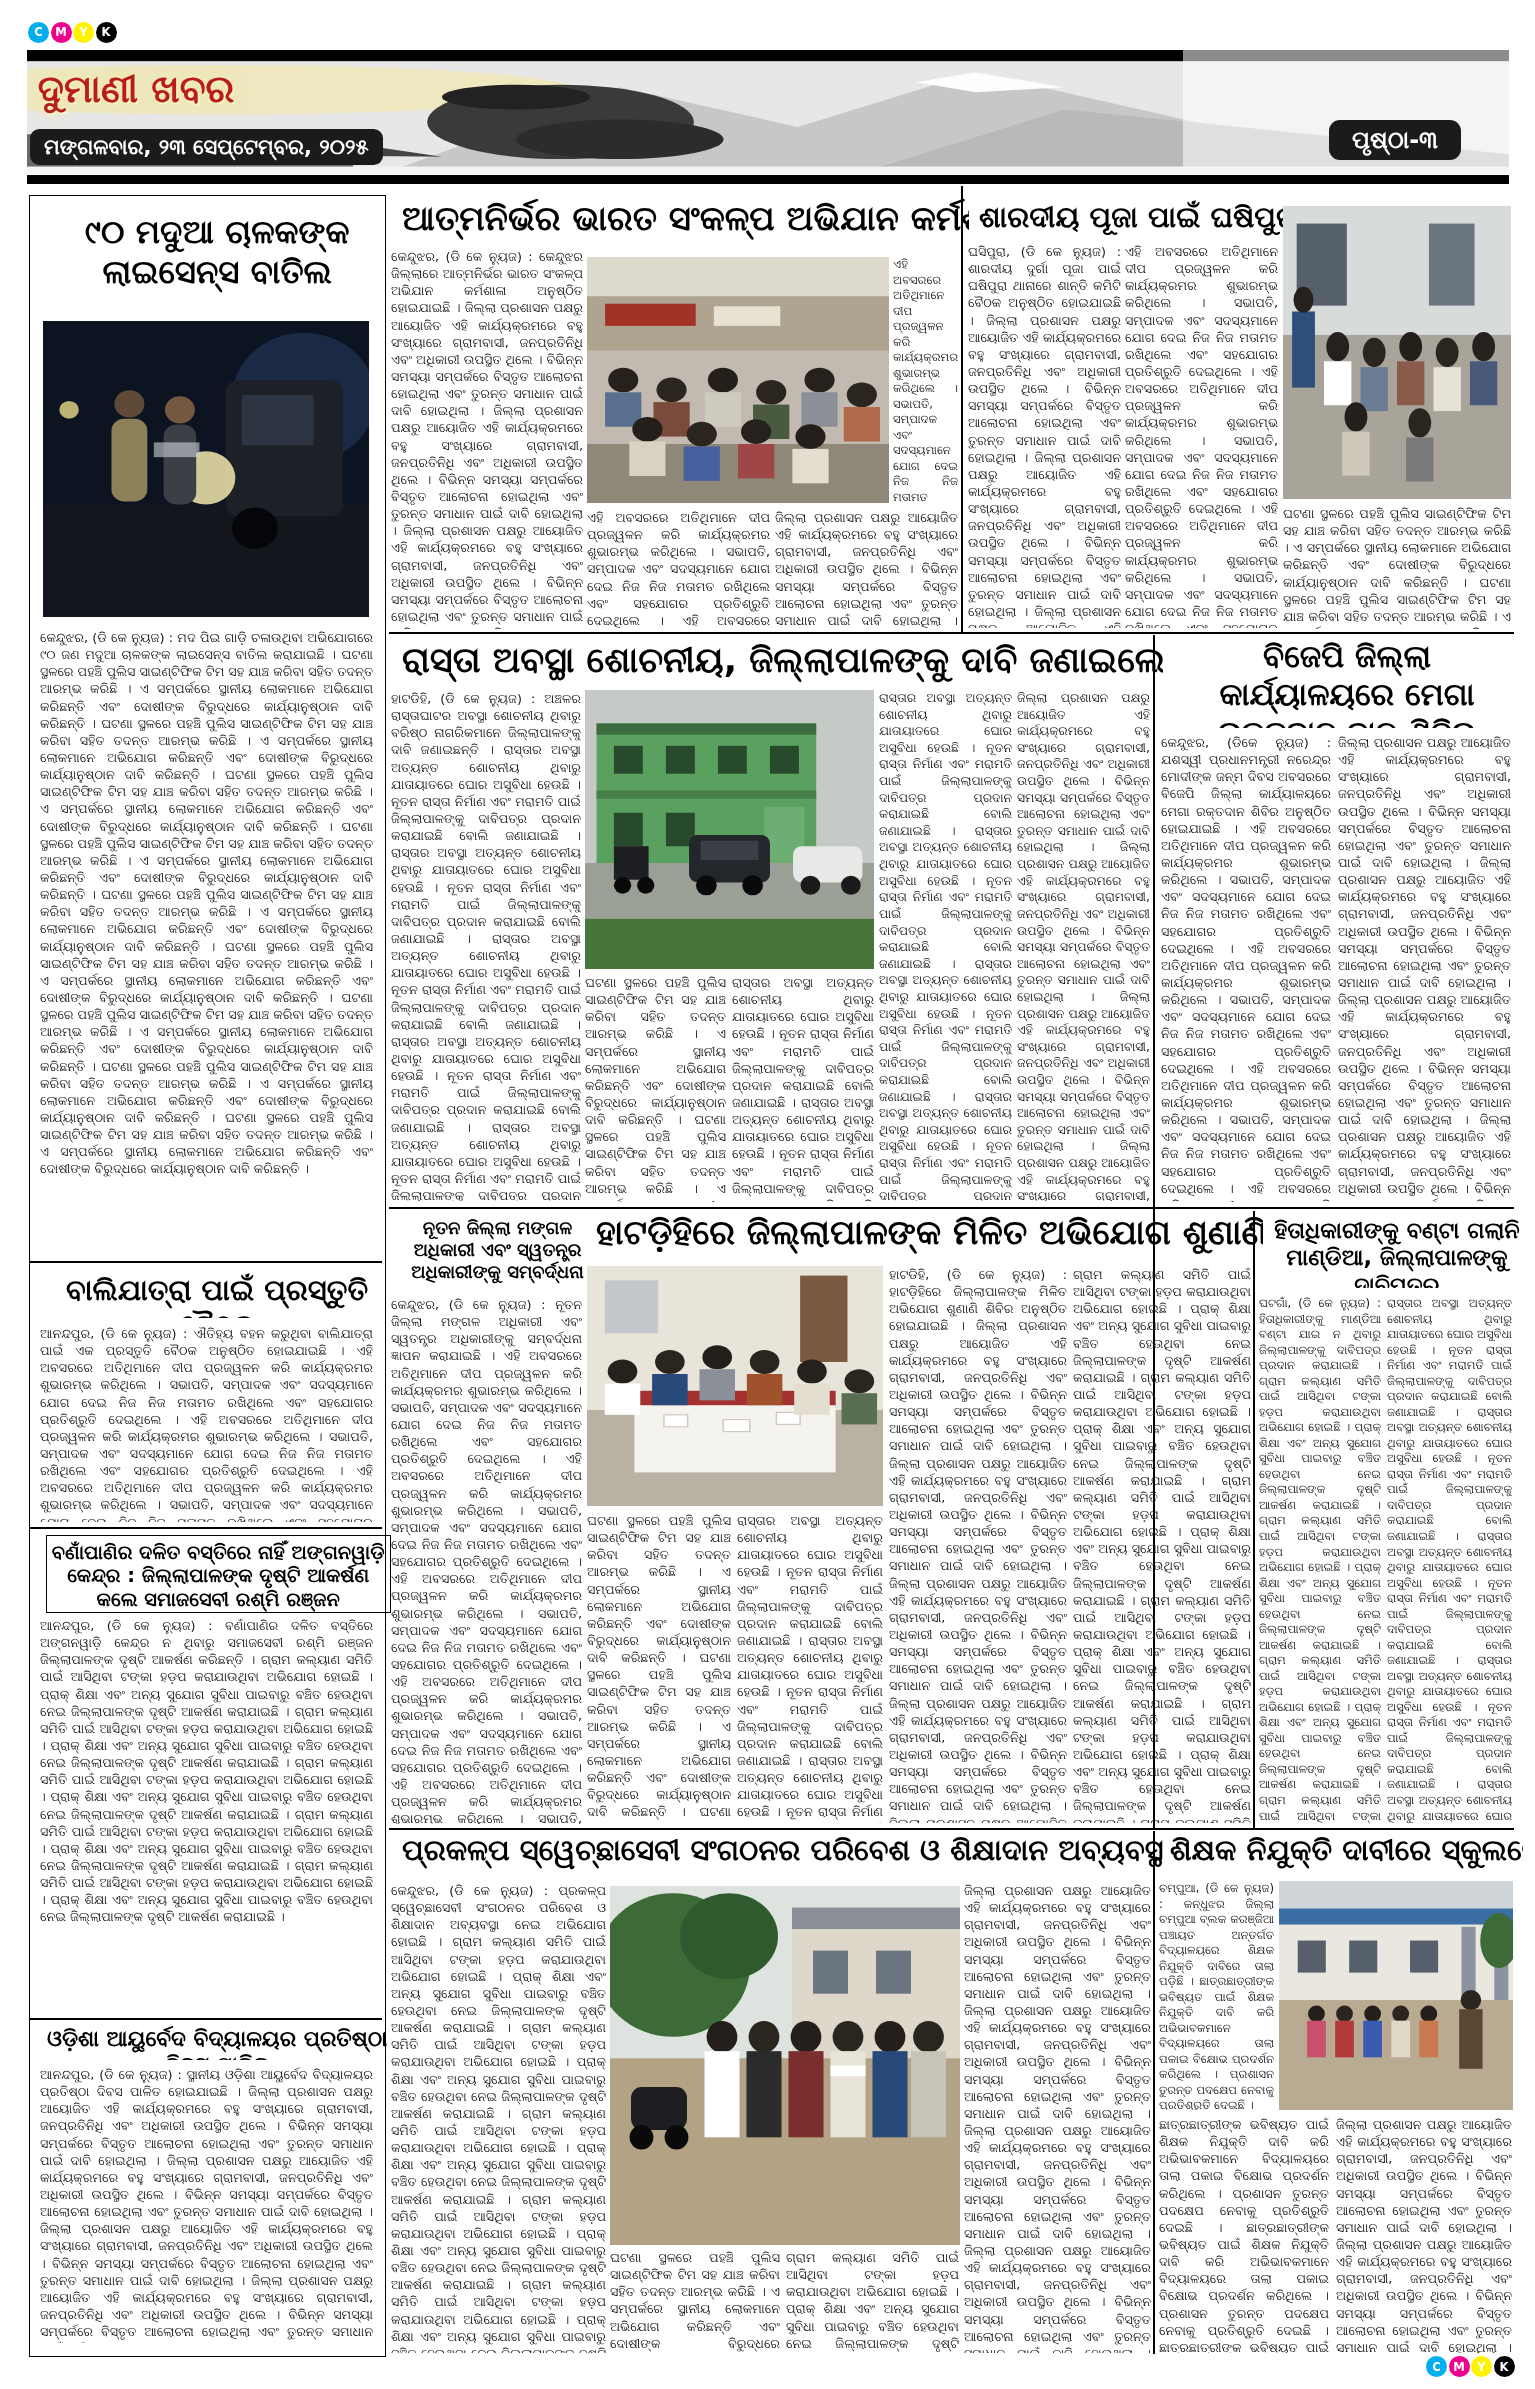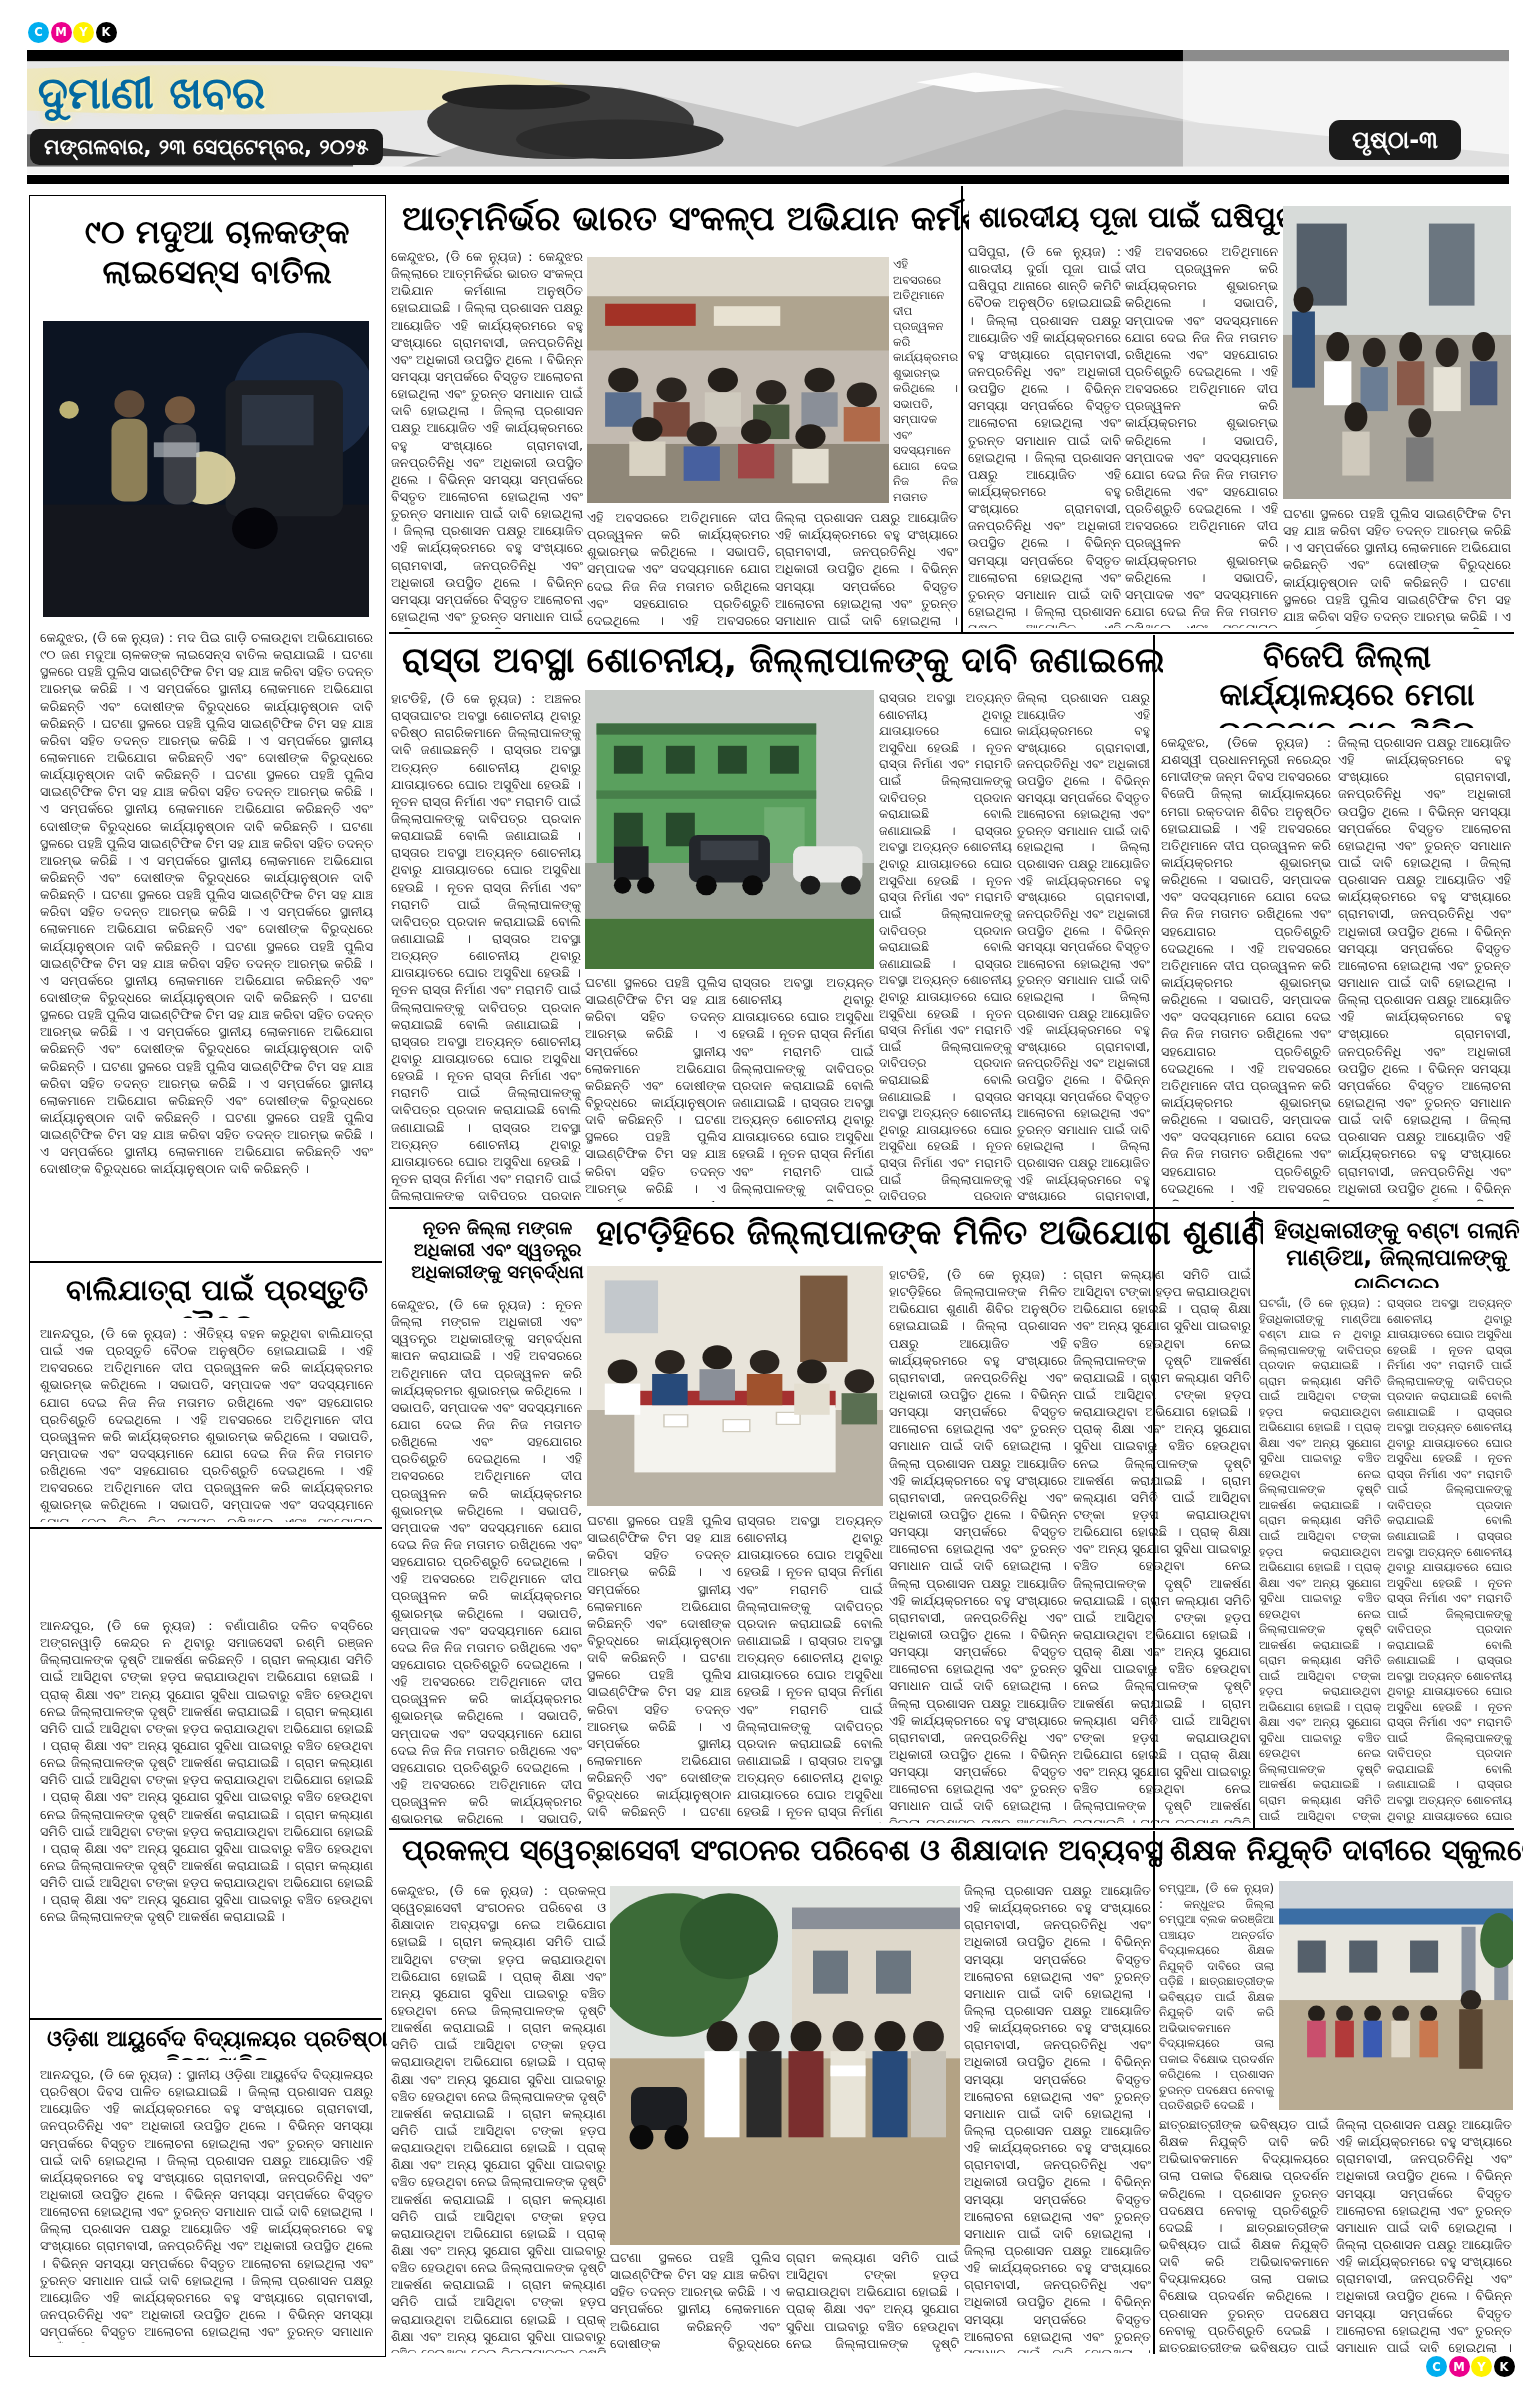--- a/index.html
+++ b/index.html
@@ -13,21 +13,21 @@
   .ft{position:absolute;text-align:justify;overflow:hidden;font-size:12.8px;line-height:1.34;color:#161616;word-break:break-word;}
   .ft .lead{font-weight:normal;}
   .badge{position:absolute;background:#1b1b1b;color:#fff;border-radius:7.7px;
          display:flex;align-items:center;justify-content:center;font-weight:bold;}
   .marks{position:absolute;display:flex;gap:1.5px;}
   .mark{width:21px;height:21px;border-radius:50%;display:inline-flex;align-items:center;justify-content:center;
         font-size:11.6px;font-weight:bold;color:#fff;}
   .mark.c{background:#00AEEF;} .mark.m{background:#EC008C;} .mark.y{background:#FFF200;} .mark.k{background:#000;}
   .banner{position:absolute;left:27px;top:50px;width:1482px;height:124px;overflow:hidden;background:#e9e9e9;}
   .banner svg{position:absolute;left:0;top:0;width:100%;height:100%;}
-  .corner-title{position:absolute;left:10.8px;top:17px;font-size:44px;font-weight:bold;color:#0369a1;
+  .corner-title{position:absolute;left:10.8px;top:17px;font-size:38px;font-weight:bold;color:#b91c1c;
                 text-shadow:0 0 12.4px #efe6a0,0 0 6.2px #f6f0bc,1.5px 1.5px 0 #fdf9d8;}
   .paper-title{position:absolute;left:449px;top:39px;width:642px;text-align:center;font-size:54px;font-weight:bold;color:#000;letter-spacing:0.8px;
                text-shadow:-2.3px -2.3px 0 #fff,2.3px -2.3px 0 #fff,-2.3px 2.3px 0 #fff,2.3px 2.3px 0 #fff,0 5.4px 6.2px rgba(0,0,0,.55);white-space:nowrap;overflow:hidden;}
   .leftcol{position:absolute;left:29px;top:195px;width:355px;height:2160px;border:1.5px solid #000;background:#fff;}
   .photo{position:absolute;overflow:hidden;background:#888;}
   .photo svg{position:absolute;left:0;top:0;width:100%;height:100%;}
   .boxed{border:1.5px solid #000;}
 </style>
 </head>
 <body>
@@ -85,20 +85,21 @@
     <span class="lead">କେନ୍ଦୁଝର, (ଡି କେ ନ୍ୟୁଜ) : ମଦ ପିଇ ଗାଡ଼ି ଚଳାଉଥିବା ଅଭିଯୋଗରେ ୯୦ ଜଣ ମଦୁଆ ଚାଳକଙ୍କ ଲାଇସେନ୍ସ ବାତିଲ କରାଯାଇଛି ।</span>
     <span> ଘଟଣା ସ୍ଥଳରେ ପହଞ୍ଚି ପୁଲିସ ସାଇଣ୍ଟିଫିକ ଟିମ ସହ ଯାଞ୍ଚ କରିବା ସହିତ ତଦନ୍ତ ଆରମ୍ଭ କରିଛି । ଏ ସମ୍ପର୍କରେ ସ୍ଥାନୀୟ ଲୋକମାନେ ଅଭିଯୋଗ କରିଛନ୍ତି ଏବଂ ଦୋଷୀଙ୍କ ବିରୁଦ୍ଧରେ କାର୍ଯ୍ୟାନୁଷ୍ଠାନ ଦାବି କରିଛନ୍ତି । ଘଟଣା ସ୍ଥଳରେ ପହଞ୍ଚି ପୁଲିସ ସାଇଣ୍ଟିଫିକ ଟିମ ସହ ଯାଞ୍ଚ କରିବା ସହିତ ତଦନ୍ତ ଆରମ୍ଭ କରିଛି । ଏ ସମ୍ପର୍କରେ ସ୍ଥାନୀୟ ଲୋକମାନେ ଅଭିଯୋଗ କରିଛନ୍ତି ଏବଂ ଦୋଷୀଙ୍କ ବିରୁଦ୍ଧରେ କାର୍ଯ୍ୟାନୁଷ୍ଠାନ ଦାବି କରିଛନ୍ତି । ଘଟଣା ସ୍ଥଳରେ ପହଞ୍ଚି ପୁଲିସ ସାଇଣ୍ଟିଫିକ ଟିମ ସହ ଯାଞ୍ଚ କରିବା ସହିତ ତଦନ୍ତ ଆରମ୍ଭ କରିଛି । ଏ ସମ୍ପର୍କରେ ସ୍ଥାନୀୟ ଲୋକମାନେ ଅଭିଯୋଗ କରିଛନ୍ତି ଏବଂ ଦୋଷୀଙ୍କ ବିରୁଦ୍ଧରେ କାର୍ଯ୍ୟାନୁଷ୍ଠାନ ଦାବି କରିଛନ୍ତି । ଘଟଣା ସ୍ଥଳରେ ପହଞ୍ଚି ପୁଲିସ ସାଇଣ୍ଟିଫିକ ଟିମ ସହ ଯାଞ୍ଚ କରିବା ସହିତ ତଦନ୍ତ ଆରମ୍ଭ କରିଛି । ଏ ସମ୍ପର୍କରେ ସ୍ଥାନୀୟ ଲୋକମାନେ ଅଭିଯୋଗ କରିଛନ୍ତି ଏବଂ ଦୋଷୀଙ୍କ ବିରୁଦ୍ଧରେ କାର୍ଯ୍ୟାନୁଷ୍ଠାନ ଦାବି କରିଛନ୍ତି । ଘଟଣା ସ୍ଥଳରେ ପହଞ୍ଚି ପୁଲିସ ସାଇଣ୍ଟିଫିକ ଟିମ ସହ ଯାଞ୍ଚ କରିବା ସହିତ ତଦନ୍ତ ଆରମ୍ଭ କରିଛି । ଏ ସମ୍ପର୍କରେ ସ୍ଥାନୀୟ ଲୋକମାନେ ଅଭିଯୋଗ କରିଛନ୍ତି ଏବଂ ଦୋଷୀଙ୍କ ବିରୁଦ୍ଧରେ କାର୍ଯ୍ୟାନୁଷ୍ଠାନ ଦାବି କରିଛନ୍ତି । ଘଟଣା ସ୍ଥଳରେ ପହଞ୍ଚି ପୁଲିସ ସାଇଣ୍ଟିଫିକ ଟିମ ସହ ଯାଞ୍ଚ କରିବା ସହିତ ତଦନ୍ତ ଆରମ୍ଭ କରିଛି । ଏ ସମ୍ପର୍କରେ ସ୍ଥାନୀୟ ଲୋକମାନେ ଅଭିଯୋଗ କରିଛନ୍ତି ଏବଂ ଦୋଷୀଙ୍କ ବିରୁଦ୍ଧରେ କାର୍ଯ୍ୟାନୁଷ୍ଠାନ ଦାବି କରିଛନ୍ତି । ଘଟଣା ସ୍ଥଳରେ ପହଞ୍ଚି ପୁଲିସ ସାଇଣ୍ଟିଫିକ ଟିମ ସହ ଯାଞ୍ଚ କରିବା ସହିତ ତଦନ୍ତ ଆରମ୍ଭ କରିଛି । ଏ ସମ୍ପର୍କରେ ସ୍ଥାନୀୟ ଲୋକମାନେ ଅଭିଯୋଗ କରିଛନ୍ତି ଏବଂ ଦୋଷୀଙ୍କ ବିରୁଦ୍ଧରେ କାର୍ଯ୍ୟାନୁଷ୍ଠାନ ଦାବି କରିଛନ୍ତି । ଘଟଣା ସ୍ଥଳରେ ପହଞ୍ଚି ପୁଲିସ ସାଇଣ୍ଟିଫିକ ଟିମ ସହ ଯାଞ୍ଚ କରିବା ସହିତ ତଦନ୍ତ ଆରମ୍ଭ କରିଛି । ଏ ସମ୍ପର୍କରେ ସ୍ଥାନୀୟ ଲୋକମାନେ ଅଭିଯୋଗ କରିଛନ୍ତି ଏବଂ ଦୋଷୀଙ୍କ ବିରୁଦ୍ଧରେ କାର୍ଯ୍ୟାନୁଷ୍ଠାନ ଦାବି କରିଛନ୍ତି । ଘଟଣା ସ୍ଥଳରେ ପହଞ୍ଚି ପୁଲିସ ସାଇଣ୍ଟିଫିକ ଟିମ ସହ ଯାଞ୍ଚ କରିବା ସହିତ ତଦନ୍ତ ଆରମ୍ଭ କରିଛି । ଏ ସମ୍ପର୍କରେ ସ୍ଥାନୀୟ ଲୋକମାନେ ଅଭିଯୋଗ କରିଛନ୍ତି ଏବଂ ଦୋଷୀଙ୍କ ବିରୁଦ୍ଧରେ କାର୍ଯ୍ୟାନୁଷ୍ଠାନ ଦାବି କରିଛନ୍ତି ।</span>
   </div>
   <div style="position:absolute;left:0;top:1065px;width:352px;height:1.5px;background:#000;"></div>
   <div class="hl" style="left:4.6px;top:1077px;width:343px;height:45px;font-size:29px;">ବାଲିଯାତ୍ରା ପାଇଁ ପ୍ରସ୍ତୁତି ବୈଠକ</div>
   <div class="ft" style="left:10px;top:1129px;width:333px;height:197px;">
     <span class="lead">ଆନନ୍ଦପୁର, (ଡି କେ ନ୍ୟୁଜ) : ଐତିହ୍ୟ ବହନ କରୁଥିବା ବାଲିଯାତ୍ରା ପାଇଁ ଏକ ପ୍ରସ୍ତୁତି ବୈଠକ ଅନୁଷ୍ଠିତ ହୋଇଯାଇଛି ।</span>
     <span> ଏହି ଅବସରରେ ଅତିଥିମାନେ ଦୀପ ପ୍ରଜ୍ୱଳନ କରି କାର୍ଯ୍ୟକ୍ରମର ଶୁଭାରମ୍ଭ କରିଥିଲେ । ସଭାପତି, ସମ୍ପାଦକ ଏବଂ ସଦସ୍ୟମାନେ ଯୋଗ ଦେଇ ନିଜ ନିଜ ମତାମତ ରଖିଥିଲେ ଏବଂ ସହଯୋଗର ପ୍ରତିଶ୍ରୁତି ଦେଇଥିଲେ । ଏହି ଅବସରରେ ଅତିଥିମାନେ ଦୀପ ପ୍ରଜ୍ୱଳନ କରି କାର୍ଯ୍ୟକ୍ରମର ଶୁଭାରମ୍ଭ କରିଥିଲେ । ସଭାପତି, ସମ୍ପାଦକ ଏବଂ ସଦସ୍ୟମାନେ ଯୋଗ ଦେଇ ନିଜ ନିଜ ମତାମତ ରଖିଥିଲେ ଏବଂ ସହଯୋଗର ପ୍ରତିଶ୍ରୁତି ଦେଇଥିଲେ । ଏହି ଅବସରରେ ଅତିଥିମାନେ ଦୀପ ପ୍ରଜ୍ୱଳନ କରି କାର୍ଯ୍ୟକ୍ରମର ଶୁଭାରମ୍ଭ କରିଥିଲେ । ସଭାପତି, ସମ୍ପାଦକ ଏବଂ ସଦସ୍ୟମାନେ ଯୋଗ ଦେଇ ନିଜ ନିଜ ମତାମତ ରଖିଥିଲେ ଏବଂ ସହଯୋଗର ପ୍ରତିଶ୍ରୁତି ଦେଇଥିଲେ ।</span>
   </div>
   <div style="position:absolute;left:0;top:1331px;width:352px;height:1.5px;background:#000;"></div>
+  <div class="hl boxed" style="left:4.6px;top:1339px;width:334px;height:67px;font-size:19.4px;padding:4.6px;">ବଣାଁପାଣିର ଦଳିତ ବସ୍ତିରେ ନାହିଁ ଅଙ୍ଗନୱାଡ଼ି କେନ୍ଦ୍ର : ଜିଲ୍ଲାପାଳଙ୍କ ଦୃଷ୍ଟି ଆକର୍ଷଣ କଲେ ସମାଜସେବୀ ରଶ୍ମି ରଞ୍ଜନ</div>
   <div class="ft" style="left:10px;top:1421px;width:333px;height:396px;">
     <span class="lead">ଆନନ୍ଦପୁର, (ଡି କେ ନ୍ୟୁଜ) : ବଣାଁପାଣିର ଦଳିତ ବସ୍ତିରେ ଅଙ୍ଗନୱାଡ଼ି କେନ୍ଦ୍ର ନ ଥିବାରୁ ସମାଜସେବୀ ରଶ୍ମି ରଞ୍ଜନ ଜିଲ୍ଲାପାଳଙ୍କ ଦୃଷ୍ଟି ଆକର୍ଷଣ କରିଛନ୍ତି ।</span>
     <span> ଗ୍ରାମ କଲ୍ୟାଣ ସମିତି ପାଇଁ ଆସିଥିବା ଟଙ୍କା ହଡ଼ପ କରାଯାଉଥିବା ଅଭିଯୋଗ ହୋଇଛି । ପ୍ରାକ୍ ଶିକ୍ଷା ଏବଂ ଅନ୍ୟ ସୁଯୋଗ ସୁବିଧା ପାଇବାରୁ ବଞ୍ଚିତ ହେଉଥିବା ନେଇ ଜିଲ୍ଲାପାଳଙ୍କ ଦୃଷ୍ଟି ଆକର୍ଷଣ କରାଯାଇଛି । ଗ୍ରାମ କଲ୍ୟାଣ ସମିତି ପାଇଁ ଆସିଥିବା ଟଙ୍କା ହଡ଼ପ କରାଯାଉଥିବା ଅଭିଯୋଗ ହୋଇଛି । ପ୍ରାକ୍ ଶିକ୍ଷା ଏବଂ ଅନ୍ୟ ସୁଯୋଗ ସୁବିଧା ପାଇବାରୁ ବଞ୍ଚିତ ହେଉଥିବା ନେଇ ଜିଲ୍ଲାପାଳଙ୍କ ଦୃଷ୍ଟି ଆକର୍ଷଣ କରାଯାଇଛି । ଗ୍ରାମ କଲ୍ୟାଣ ସମିତି ପାଇଁ ଆସିଥିବା ଟଙ୍କା ହଡ଼ପ କରାଯାଉଥିବା ଅଭିଯୋଗ ହୋଇଛି । ପ୍ରାକ୍ ଶିକ୍ଷା ଏବଂ ଅନ୍ୟ ସୁଯୋଗ ସୁବିଧା ପାଇବାରୁ ବଞ୍ଚିତ ହେଉଥିବା ନେଇ ଜିଲ୍ଲାପାଳଙ୍କ ଦୃଷ୍ଟି ଆକର୍ଷଣ କରାଯାଇଛି । ଗ୍ରାମ କଲ୍ୟାଣ ସମିତି ପାଇଁ ଆସିଥିବା ଟଙ୍କା ହଡ଼ପ କରାଯାଉଥିବା ଅଭିଯୋଗ ହୋଇଛି । ପ୍ରାକ୍ ଶିକ୍ଷା ଏବଂ ଅନ୍ୟ ସୁଯୋଗ ସୁବିଧା ପାଇବାରୁ ବଞ୍ଚିତ ହେଉଥିବା ନେଇ ଜିଲ୍ଲାପାଳଙ୍କ ଦୃଷ୍ଟି ଆକର୍ଷଣ କରାଯାଇଛି । ଗ୍ରାମ କଲ୍ୟାଣ ସମିତି ପାଇଁ ଆସିଥିବା ଟଙ୍କା ହଡ଼ପ କରାଯାଉଥିବା ଅଭିଯୋଗ ହୋଇଛି । ପ୍ରାକ୍ ଶିକ୍ଷା ଏବଂ ଅନ୍ୟ ସୁଯୋଗ ସୁବିଧା ପାଇବାରୁ ବଞ୍ଚିତ ହେଉଥିବା ନେଇ ଜିଲ୍ଲାପାଳଙ୍କ ଦୃଷ୍ଟି ଆକର୍ଷଣ କରାଯାଇଛି ।</span>
   </div>
   <div style="position:absolute;left:0;top:1822px;width:352px;height:1.5px;background:#000;"></div>
   <div class="hl" style="left:4.6px;top:1830px;width:343px;height:34px;font-size:21.7px;">ଓଡ଼ିଶା ଆୟୁର୍ବେଦ ବିଦ୍ୟାଳୟର ପ୍ରତିଷ୍ଠା ଦିବସ ପାଳିତ</div>
   <div class="ft" style="left:10px;top:1870px;width:333px;height:277px;">
     <span class="lead">ଆନନ୍ଦପୁର, (ଡି କେ ନ୍ୟୁଜ) : ସ୍ଥାନୀୟ ଓଡ଼ିଶା ଆୟୁର୍ବେଦ ବିଦ୍ୟାଳୟର ପ୍ରତିଷ୍ଠା ଦିବସ ପାଳିତ ହୋଇଯାଇଛି ।</span>
     <span> ଜିଲ୍ଲା ପ୍ରଶାସନ ପକ୍ଷରୁ ଆୟୋଜିତ ଏହି କାର୍ଯ୍ୟକ୍ରମରେ ବହୁ ସଂଖ୍ୟାରେ ଗ୍ରାମବାସୀ, ଜନପ୍ରତିନିଧି ଏବଂ ଅଧିକାରୀ ଉପସ୍ଥିତ ଥିଲେ । ବିଭିନ୍ନ ସମସ୍ୟା ସମ୍ପର୍କରେ ବିସ୍ତୃତ ଆଲୋଚନା ହୋଇଥିଲା ଏବଂ ତୁରନ୍ତ ସମାଧାନ ପାଇଁ ଦାବି ହୋଇଥିଲା । ଜିଲ୍ଲା ପ୍ରଶାସନ ପକ୍ଷରୁ ଆୟୋଜିତ ଏହି କାର୍ଯ୍ୟକ୍ରମରେ ବହୁ ସଂଖ୍ୟାରେ ଗ୍ରାମବାସୀ, ଜନପ୍ରତିନିଧି ଏବଂ ଅଧିକାରୀ ଉପସ୍ଥିତ ଥିଲେ । ବିଭିନ୍ନ ସମସ୍ୟା ସମ୍ପର୍କରେ ବିସ୍ତୃତ ଆଲୋଚନା ହୋଇଥିଲା ଏବଂ ତୁରନ୍ତ ସମାଧାନ ପାଇଁ ଦାବି ହୋଇଥିଲା । ଜିଲ୍ଲା ପ୍ରଶାସନ ପକ୍ଷରୁ ଆୟୋଜିତ ଏହି କାର୍ଯ୍ୟକ୍ରମରେ ବହୁ ସଂଖ୍ୟାରେ ଗ୍ରାମବାସୀ, ଜନପ୍ରତିନିଧି ଏବଂ ଅଧିକାରୀ ଉପସ୍ଥିତ ଥିଲେ । ବିଭିନ୍ନ ସମସ୍ୟା ସମ୍ପର୍କରେ ବିସ୍ତୃତ ଆଲୋଚନା ହୋଇଥିଲା ଏବଂ ତୁରନ୍ତ ସମାଧାନ ପାଇଁ ଦାବି ହୋଇଥିଲା । ଜିଲ୍ଲା ପ୍ରଶାସନ ପକ୍ଷରୁ ଆୟୋଜିତ ଏହି କାର୍ଯ୍ୟକ୍ରମରେ ବହୁ ସଂଖ୍ୟାରେ ଗ୍ରାମବାସୀ, ଜନପ୍ରତିନିଧି ଏବଂ ଅଧିକାରୀ ଉପସ୍ଥିତ ଥିଲେ । ବିଭିନ୍ନ ସମସ୍ୟା ସମ୍ପର୍କରେ ବିସ୍ତୃତ ଆଲୋଚନା ହୋଇଥିଲା ଏବଂ ତୁରନ୍ତ ସମାଧାନ ପାଇଁ ଦାବି ହୋଇଥିଲା ।</span>
   </div>

